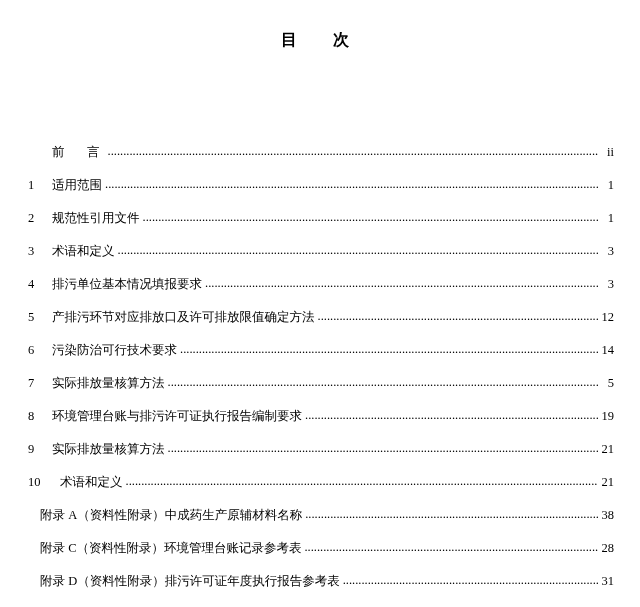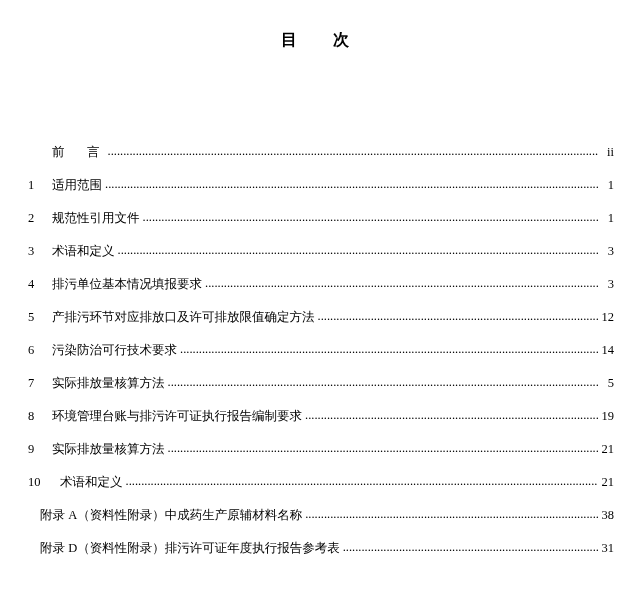--- a/index.html
+++ b/index.html
@@ -177,20 +177,25 @@
       <span class="pageno">21</span>
     </li>
 
     <li class="toc-row appendix">
       <span class="label">附录 A（资料性附录）中成药生产原辅材料名称</span>
       <span class="dots"></span>
       <span class="pageno">38</span>
     </li>
 
 
+    <li class="toc-row appendix">
+      <span class="label">附录 C（资料性附录）环境管理台账记录参考表</span>
+      <span class="dots"></span>
+      <span class="pageno">28</span>
+    </li>
 
     <li class="toc-row appendix">
       <span class="label">附录 D（资料性附录）排污许可证年度执行报告参考表</span>
       <span class="dots"></span>
       <span class="pageno">31</span>
     </li>
 
   </ul>
 </div>
 

